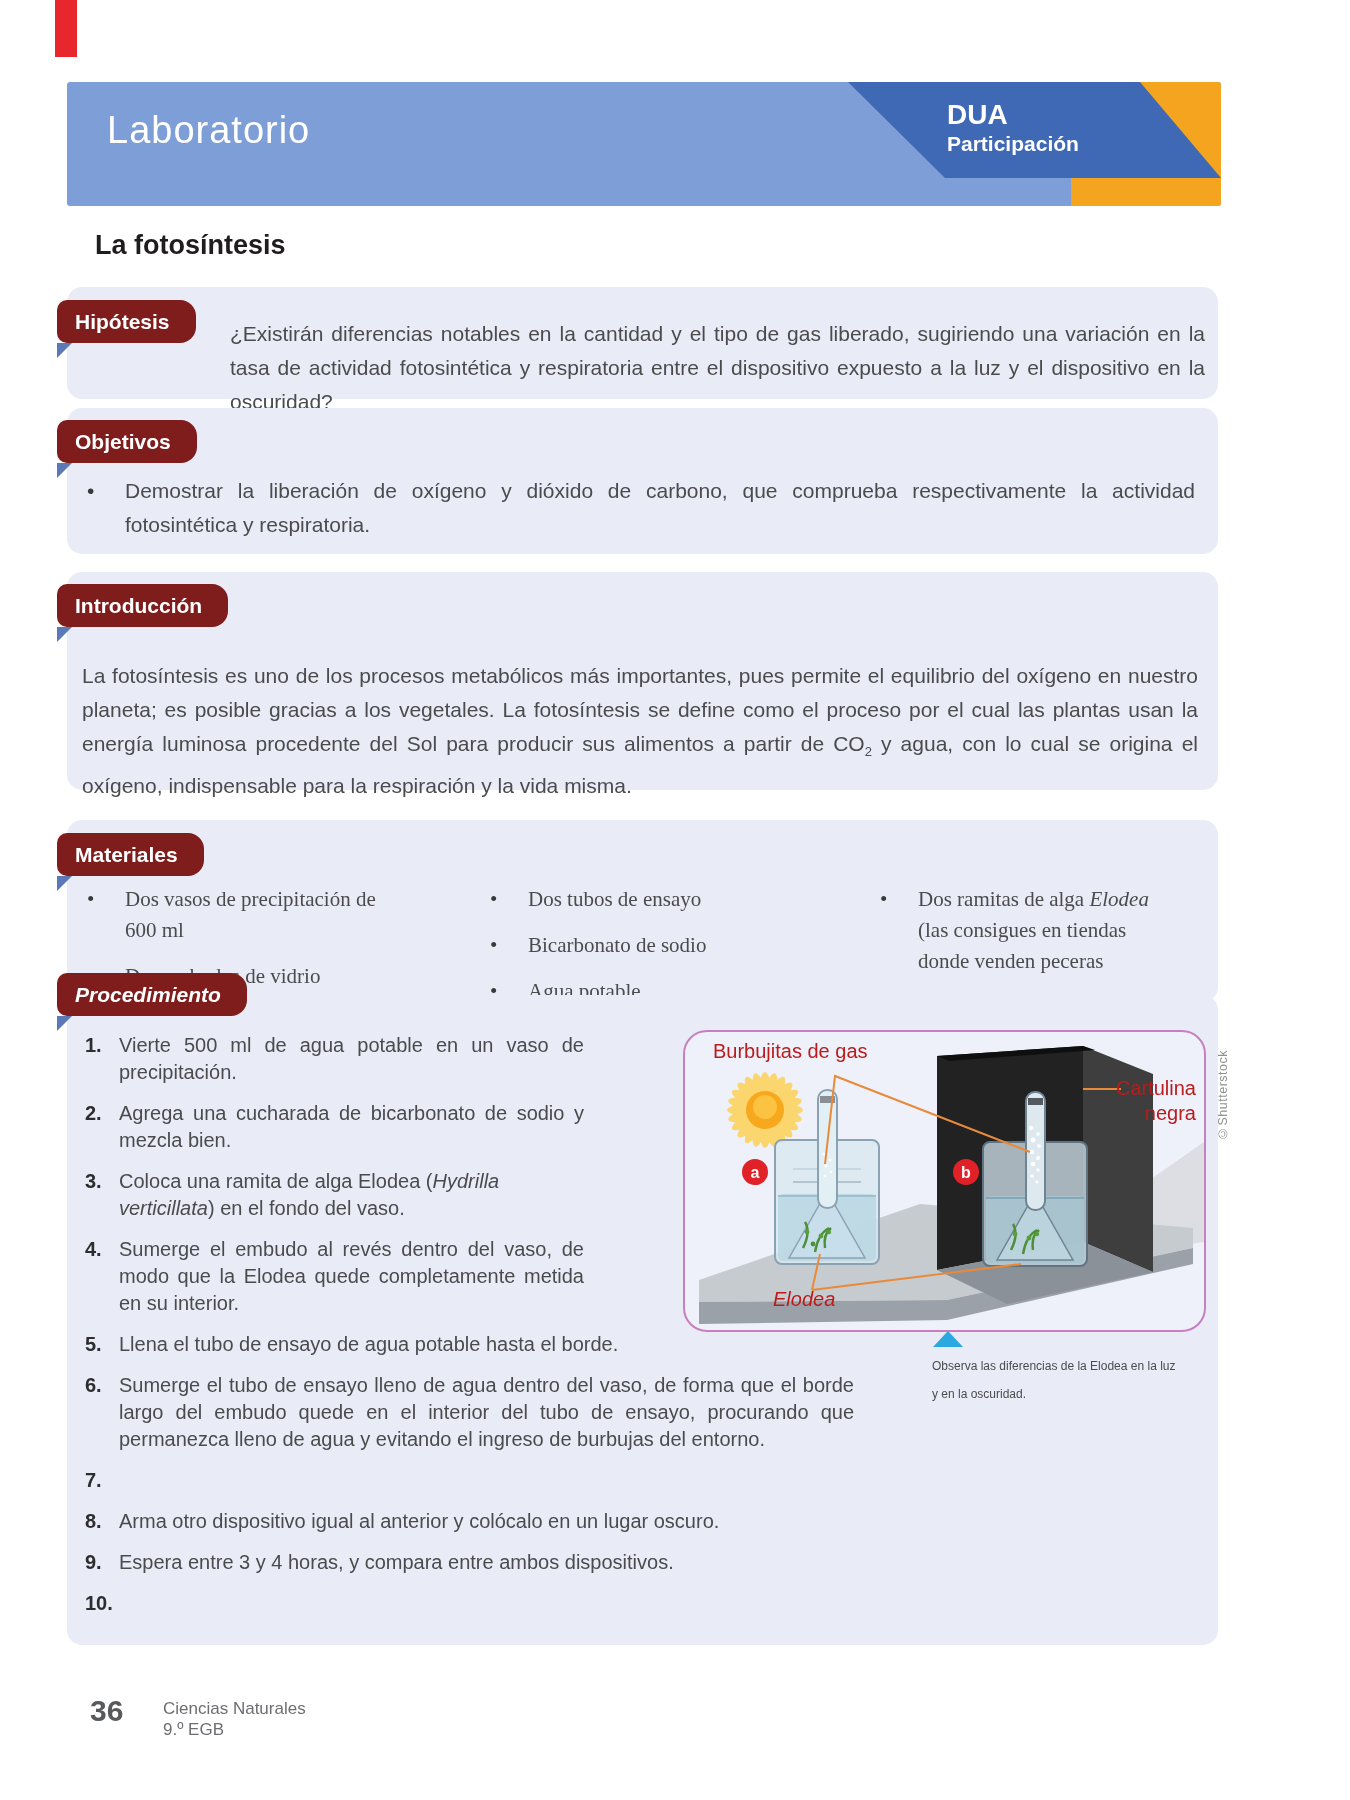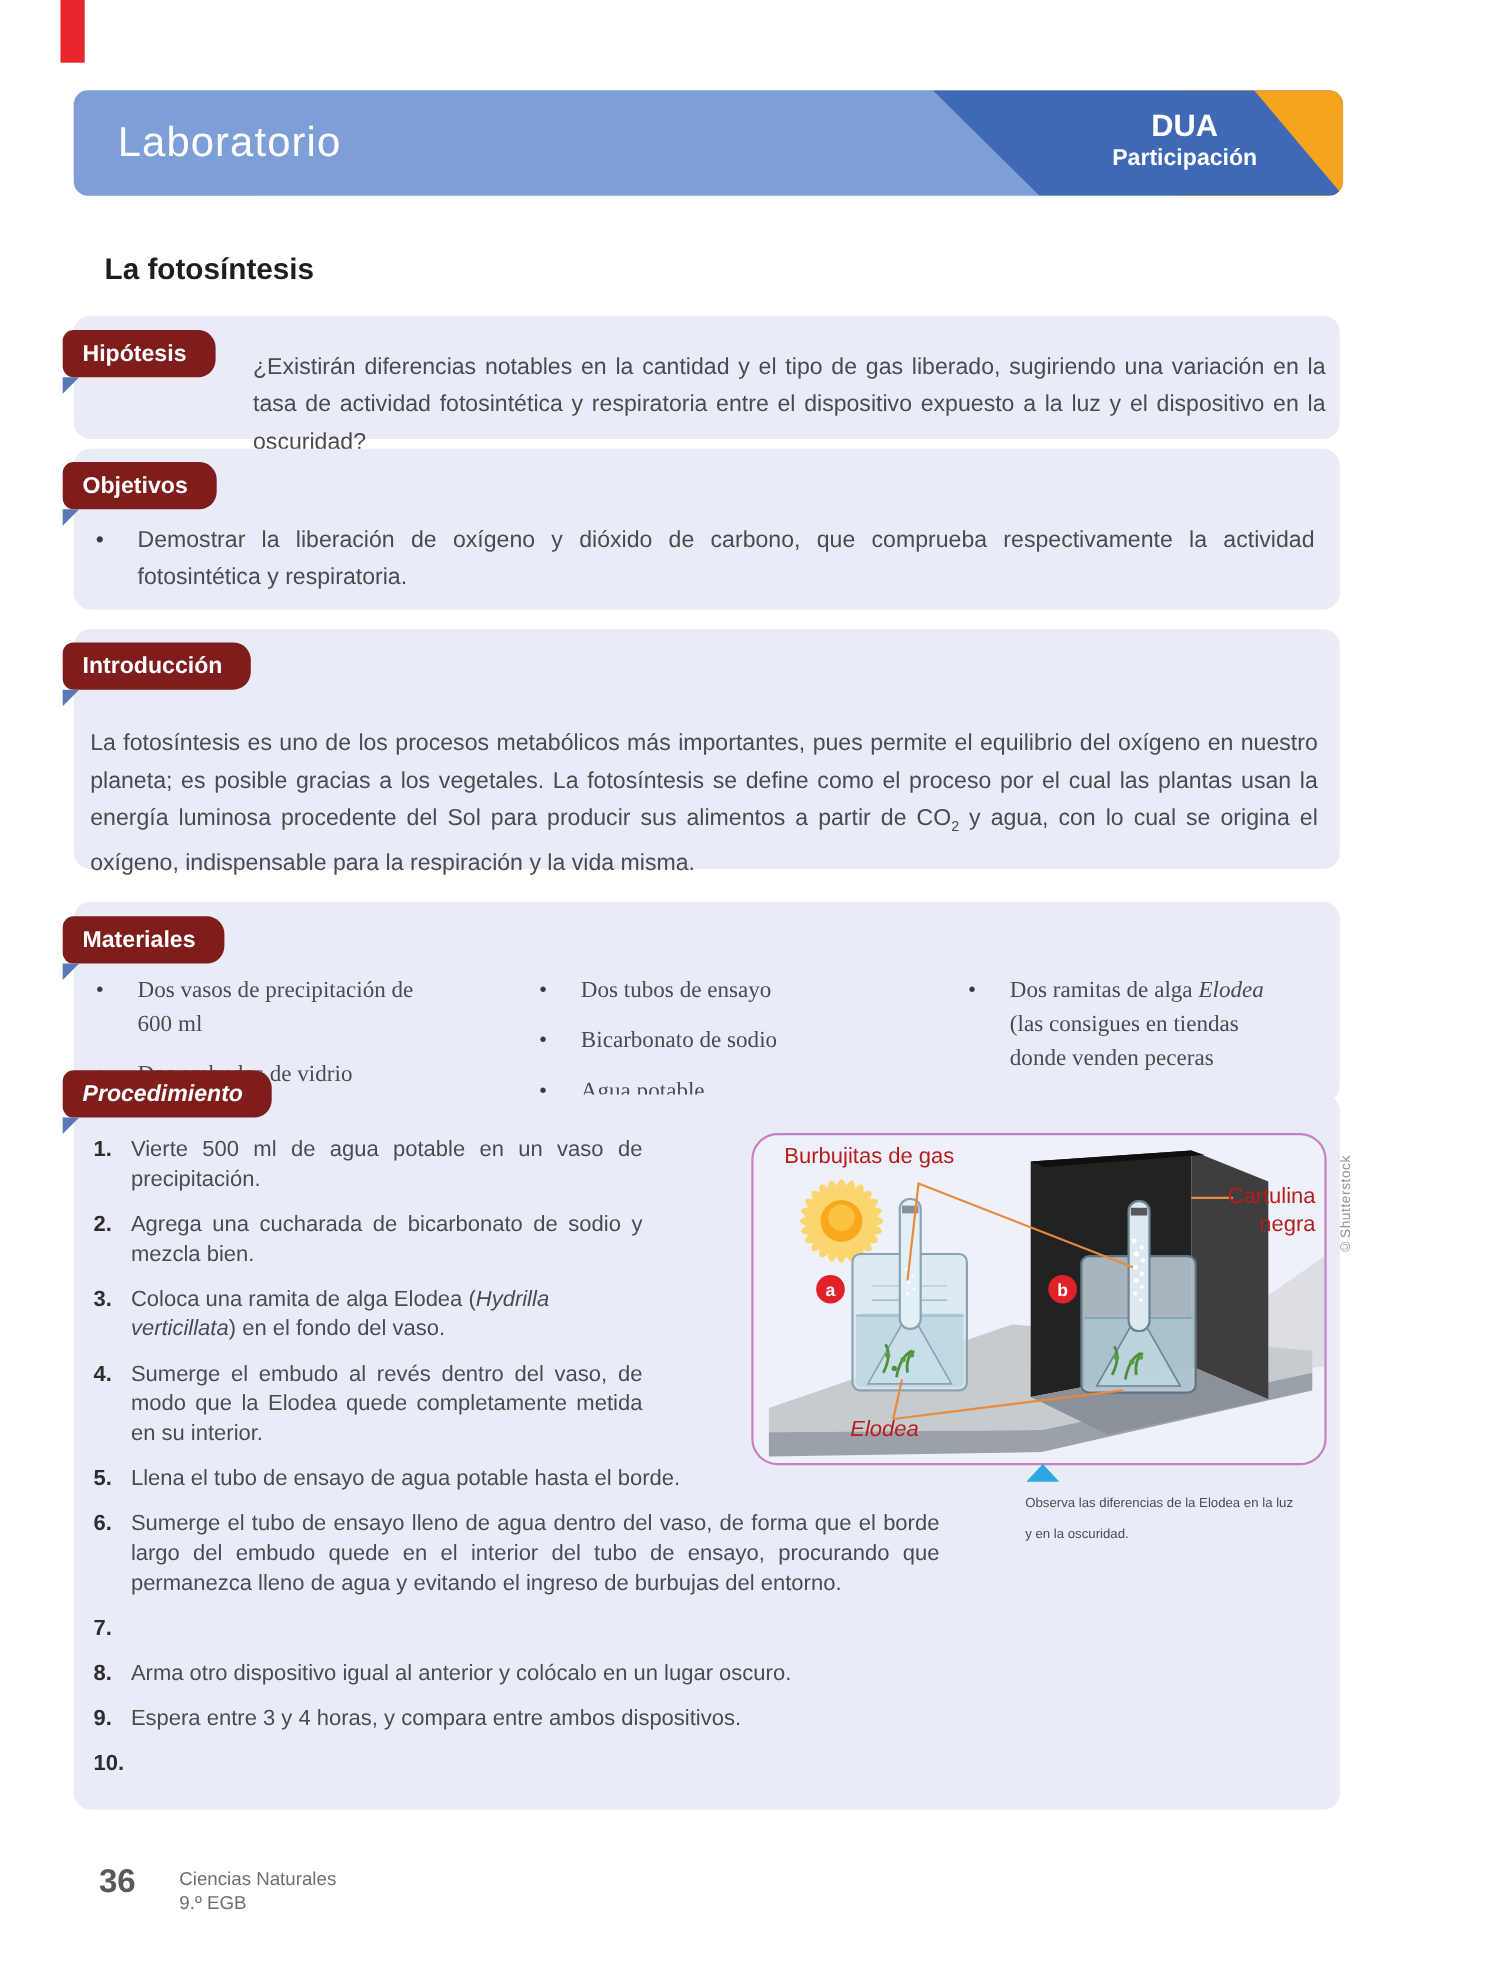--- a/index.html
+++ b/index.html
@@ -3,28 +3,28 @@
 <meta charset="utf-8">
 <style>
   html,body{margin:0;padding:0;background:#fff;}
   .page{position:relative;width:1350px;height:1800px;background:#ffffff;overflow:hidden;
         font-family:"Liberation Sans","DejaVu Sans",sans-serif;color:#4b4b4d;}
 
   
   .corner-tab{position:absolute;left:55px;top:0;width:22px;height:57px;background:#e8262d;}
 
   
-  .banner{position:absolute;left:67px;top:82px;width:1154px;height:96px;background:#7e9ed8;
-          border-radius:13px;overflow:hidden;}
+  .banner{position:absolute;left:67px;top:82px;width:1154px;height:124px;background:#7e9ed8;
+          border-radius:3px;overflow:hidden;}
   .banner-orange{position:absolute;right:0;top:0;width:150px;height:100%;background:#f4a41e;}
   .banner-dark{position:absolute;left:0;top:0;width:100%;height:100%;background:#3f68b5;
                clip-path:polygon(781px 0,1073px 0,1154px 96px,878px 96px);}
   .banner-title{position:absolute;left:40px;top:0;height:96px;line-height:96px;color:#ffffff;
                 font-size:38px;letter-spacing:1px;}
-  .dua{position:absolute;left:880px;top:17px;width:260px;text-align:center;color:#ffffff;}
+  .dua{position:absolute;left:880px;top:17px;width:260px;color:#ffffff;}
   .dua-line1{font-size:28px;font-weight:bold;line-height:32px;}
   .dua-line2{font-size:21px;font-weight:bold;line-height:26px;}
 
   .page-title{position:absolute;left:95px;top:230px;font-size:27px;font-weight:bold;color:#1f1d1e;margin:0;}
 
   
   .panel{position:absolute;left:67px;width:1151px;background:#e9ecf7;border-radius:15px;}
   .panel-hipotesis{top:287px;height:112px;}
   .panel-objetivos{top:408px;height:146px;}
   .panel-introduccion{top:572px;height:218px;}

